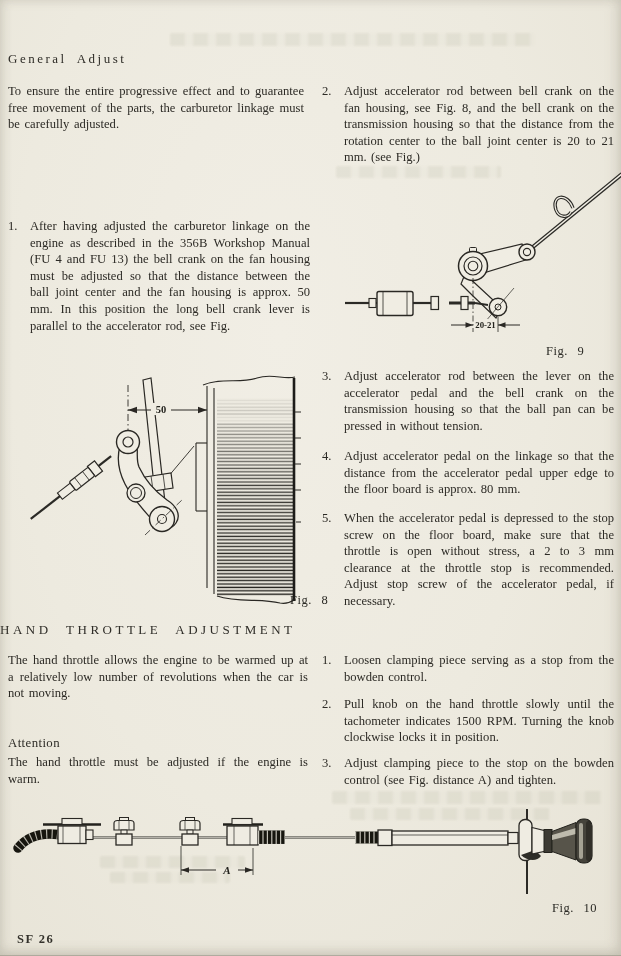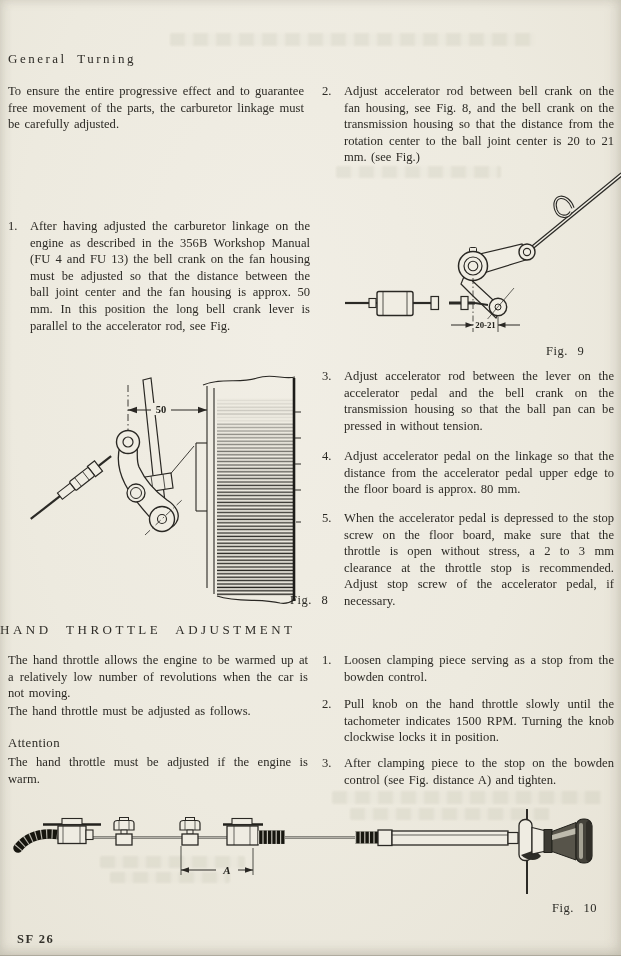--- a/index.html
+++ b/index.html
@@ -40,21 +40,21 @@
 <div class="page">
 
   <div class="abs ghost" style="left:170px;top:33px;width:365px;height:13px;"></div>
   <div class="abs ghost" style="left:336px;top:166px;width:165px;height:12px;"></div>
   <div class="abs ghost" style="left:332px;top:791px;width:270px;height:13px;"></div>
   <div class="abs ghost" style="left:350px;top:808px;width:200px;height:12px;"></div>
   <div class="abs ghost" style="left:100px;top:856px;width:145px;height:12px;"></div>
   <div class="abs ghost" style="left:110px;top:872px;width:120px;height:11px;"></div>
 
 
-  <div class="abs heading" style="left:8px;top:51px;">General Turning</div>
+  <div class="abs heading" style="left:8px;top:51px;">General Adjust</div>
   <div class="abs para" style="left:8px;top:83px;width:296px;">To ensure the entire progressive effect and to guarantee free movement of the parts, the carburetor linkage must be carefully adjusted.</div>
 
   <div class="abs item" style="left:322px;top:83px;width:292px;">
     <span class="num">2.</span>
     <div class="itxt">Adjust accelerator rod between bell crank on the fan housing, see Fig. 8, and the bell crank on the transmission housing so that the distance from the rotation center to the ball joint center is 20 to 21 mm. (see Fig.)</div>
   </div>
 
   <div class="abs item" style="left:8px;top:218px;width:302px;">
     <span class="num">1.</span>
     <div class="itxt">After having adjusted the carburetor linkage on the engine as described in the 356B Workshop Manual (FU 4 and FU 13) the bell crank on the fan housing must be adjusted so that the distance between the ball joint center and the fan housing is approx. 50 mm. In this position the long bell crank lever is parallel to the accelerator rod, see Fig.</div>
@@ -194,35 +194,34 @@
     <div class="itxt">Adjust accelerator pedal on the linkage so that the distance from the accelerator pedal upper edge to the floor board is approx. 80 mm.</div>
   </div>
   <div class="abs item" style="left:322px;top:510px;width:292px;">
     <span class="num">5.</span>
     <div class="itxt">When the accelerator pedal is depressed to the stop screw on the floor board, make sure that the throttle is open without stress, a 2 to 3 mm clearance at the throttle stop is recommended. Adjust stop screw of the accelerator pedal, if necessary.</div>
   </div>
 
   <div class="abs sec-title" style="top:622px;">HAND THROTTLE ADJUSTMENT</div>
 
   <div class="abs para" style="left:8px;top:652px;width:300px;">The hand throttle allows the engine to be warmed up at a relatively low number of revolutions when the car is not moving.</div>
-  <div class="abs para" style="left:8px;top:703px;width:300px;text-align:left;">The hand throttle must be adjusted as follows.</div>
   <div class="abs heading2" style="left:8px;top:736px;">Attention</div>
   <div class="abs para" style="left:8px;top:754px;width:300px;">The hand throttle must be adjusted if the engine is warm.</div>
 
   <div class="abs item" style="left:322px;top:652px;width:292px;">
     <span class="num">1.</span>
     <div class="itxt">Loosen clamping piece serving as a stop from the bowden control.</div>
   </div>
   <div class="abs item" style="left:322px;top:696px;width:292px;">
     <span class="num">2.</span>
     <div class="itxt">Pull knob on the hand throttle slowly until the tachometer indicates 1500 RPM. Turning the knob clockwise locks it in position.</div>
   </div>
   <div class="abs item" style="left:322px;top:755px;width:292px;">
     <span class="num">3.</span>
-    <div class="itxt">After clamping piece to the stop on the bowden control (see Fig. distance A) and tighten.</div>
+    <div class="itxt">Adjust clamping piece to the stop on the bowden control (see Fig. distance A) and tighten.</div>
   </div>
 
   <svg class="abs" style="left:10px;top:806px;z-index:1;" width="601" height="92" viewBox="0 0 601 92">
 
     <line x1="48" y1="31.5" x2="508" y2="31.5" stroke="#2b2a26" stroke-width="2"></line>
     <line x1="48" y1="31.5" x2="508" y2="31.5" stroke="#efece2" stroke-width="0.7"></line>
 
     <g>
       <path d="M8,42 C16,32 28,26 48,28.5" fill="none" stroke="#17160f" stroke-width="9.5" stroke-linecap="round"></path>
       <path d="M8,42 C16,32 28,26 48,28.5" fill="none" stroke="#efece2" stroke-width="9.5" stroke-dasharray="1.2 4.2" opacity="0.75"></path>

